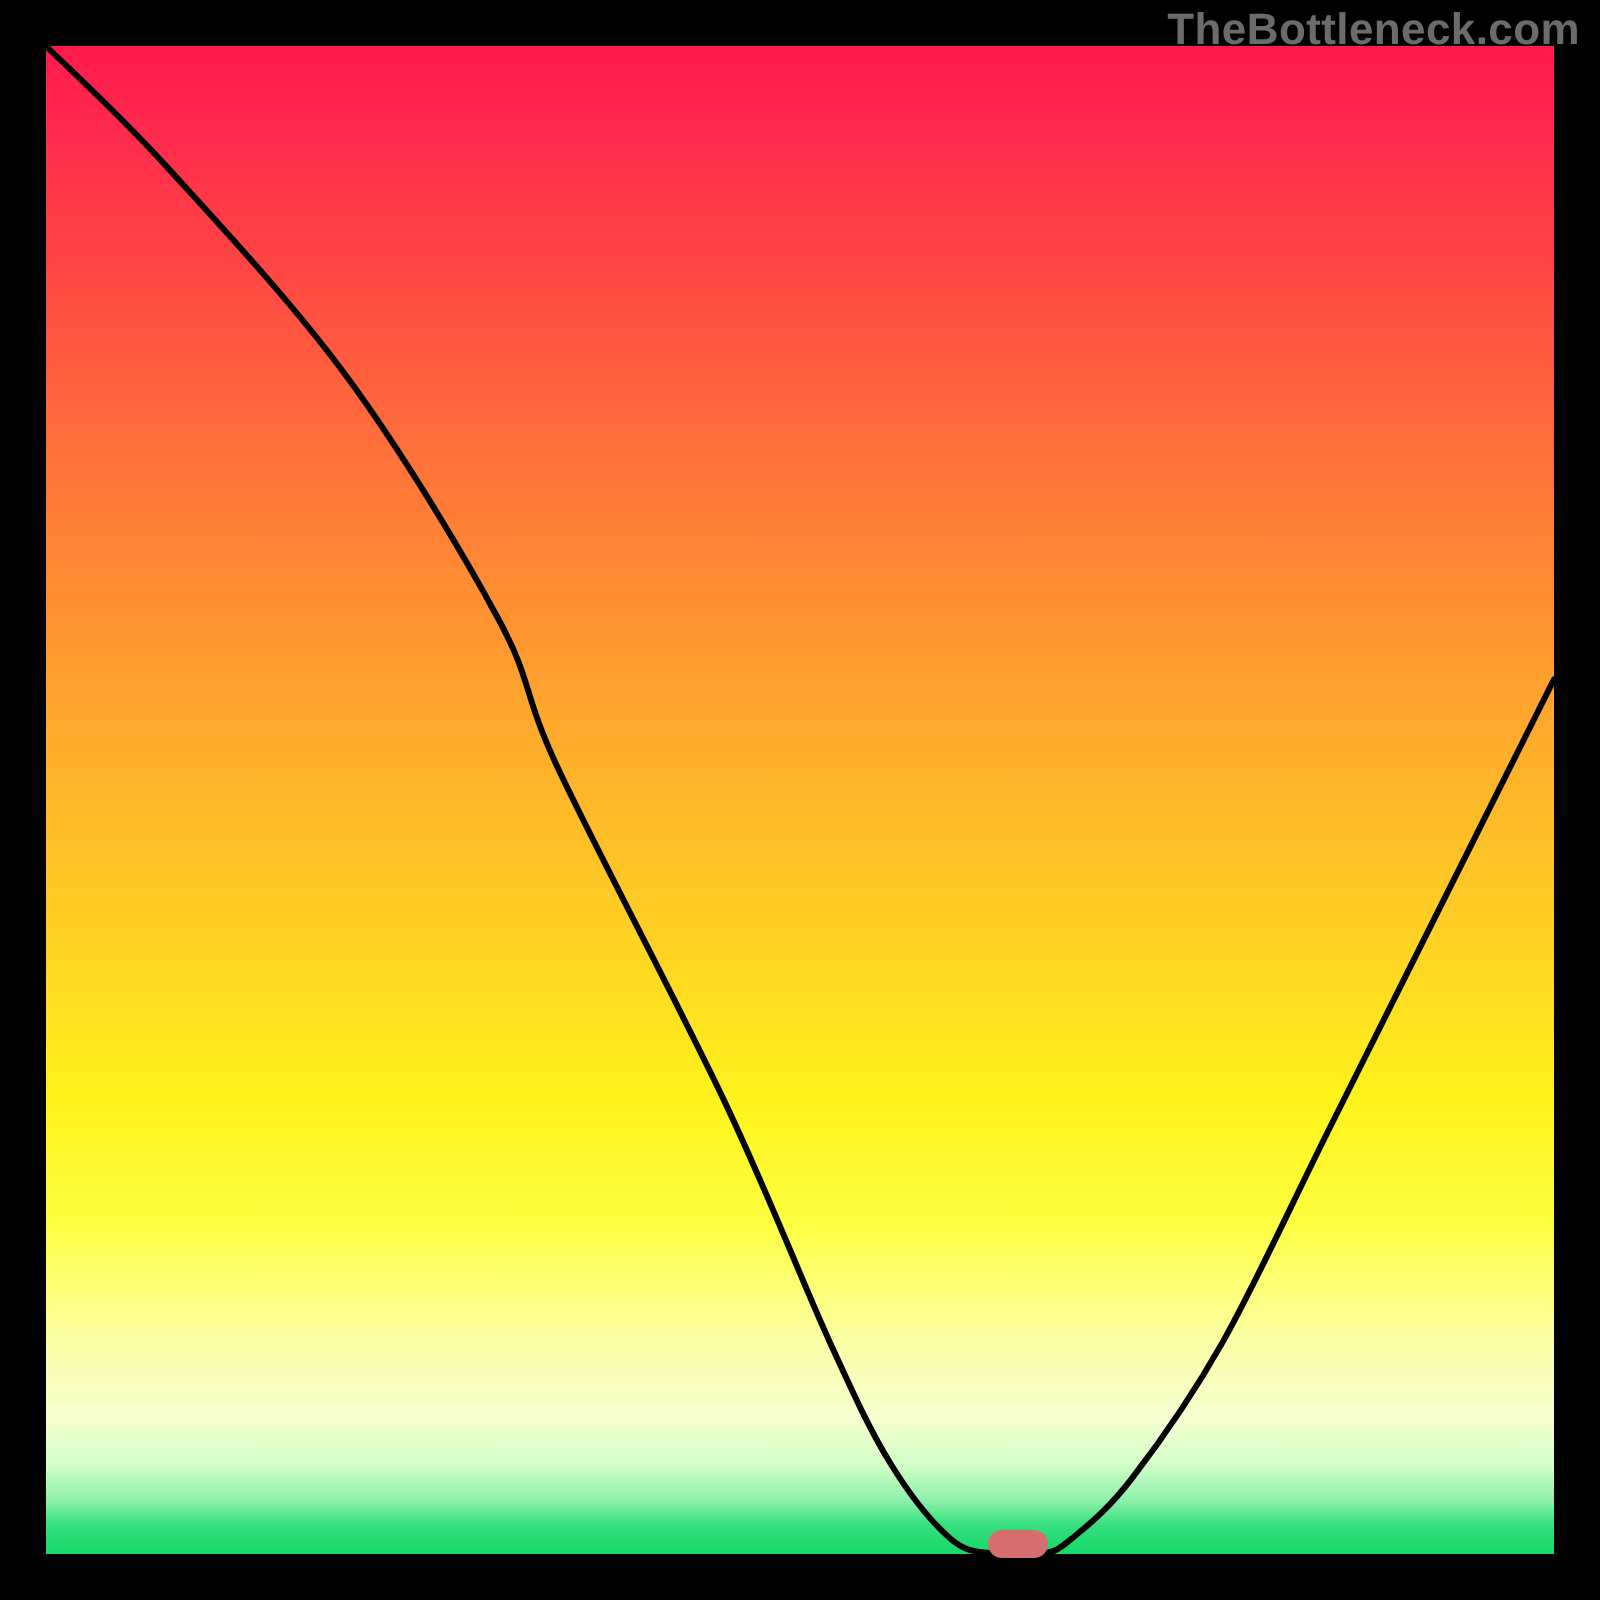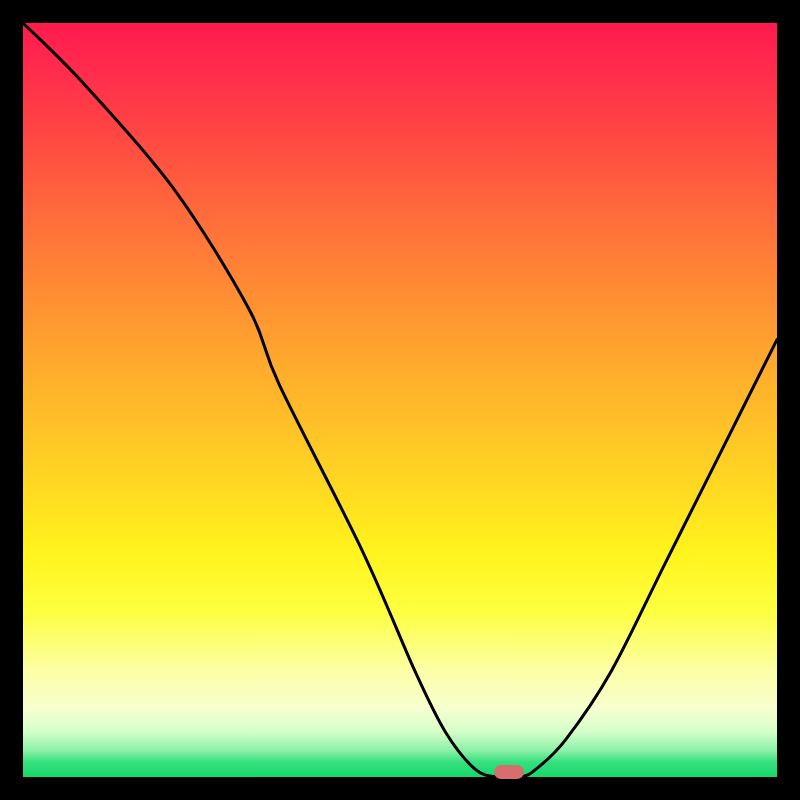--- a/index.html
+++ b/index.html
@@ -71,13 +71,14 @@
 </head>
 <body>
 
 <div class="frame">
   <div class="plot-area">
     <svg class="curve" viewBox="0 0 754 754" preserveAspectRatio="none">
       <path id="curve-path" fill="none" stroke="#000000" stroke-width="3" stroke-linejoin="round" stroke-linecap="round" d="M 0 0 C 10.053333333333333 10.053333333333322 35.18666666666667 32.673333333333275 60.32 60.319999999999936 C 85.45333333333333 87.9666666666666 123.15333333333335 128.17999999999998 150.8 165.88 C 178.4466666666667 203.58 208.60666666666665 253.84666666666666 226.2 286.52 C 243.79333333333332 319.1933333333333 237.51000000000002 321.70666666666665 256.36 361.91999999999996 C 275.21000000000004 402.13333333333327 316.68 480.0466666666666 339.3 527.8 C 361.92 575.5533333333333 378.2566666666667 618.28 392.08000000000004 648.4399999999999 C 405.90333333333336 678.5999999999999 412.1866666666667 692.4233333333333 422.24000000000007 708.76 C 432.2933333333334 725.0966666666667 443.60333333333335 738.9200000000001 452.4 746.46 C 461.1966666666666 754 467.47999999999996 752.7433333333333 475.02 754 C 482.56 755.2566666666667 491.3566666666667 755.2566666666667 497.64000000000004 754 C 503.9233333333334 752.7433333333333 505.18000000000006 752.7433333333333 512.72 746.46 C 520.26 740.1766666666667 530.3133333333333 732.6366666666667 542.88 716.3 C 555.4466666666667 699.9633333333333 571.7833333333333 677.3433333333332 588.12 648.4399999999999 C 604.4566666666667 619.5366666666666 623.3066666666666 578.0666666666666 640.9 542.88 C 658.4933333333333 507.6933333333333 674.83 475.02 693.6800000000001 437.32 C 712.5300000000001 399.62 743.9466666666667 336.7866666666667 754 316.68"></path>
     </svg>
     <div id="marker" class="marker" style="left: 486.33px; top: 748.722px; background: rgb(214, 110, 110);"></div>
   </div>
+  <div class="watermark">TheBottleneck.com</div>
 </div>
 
 </body></html>

